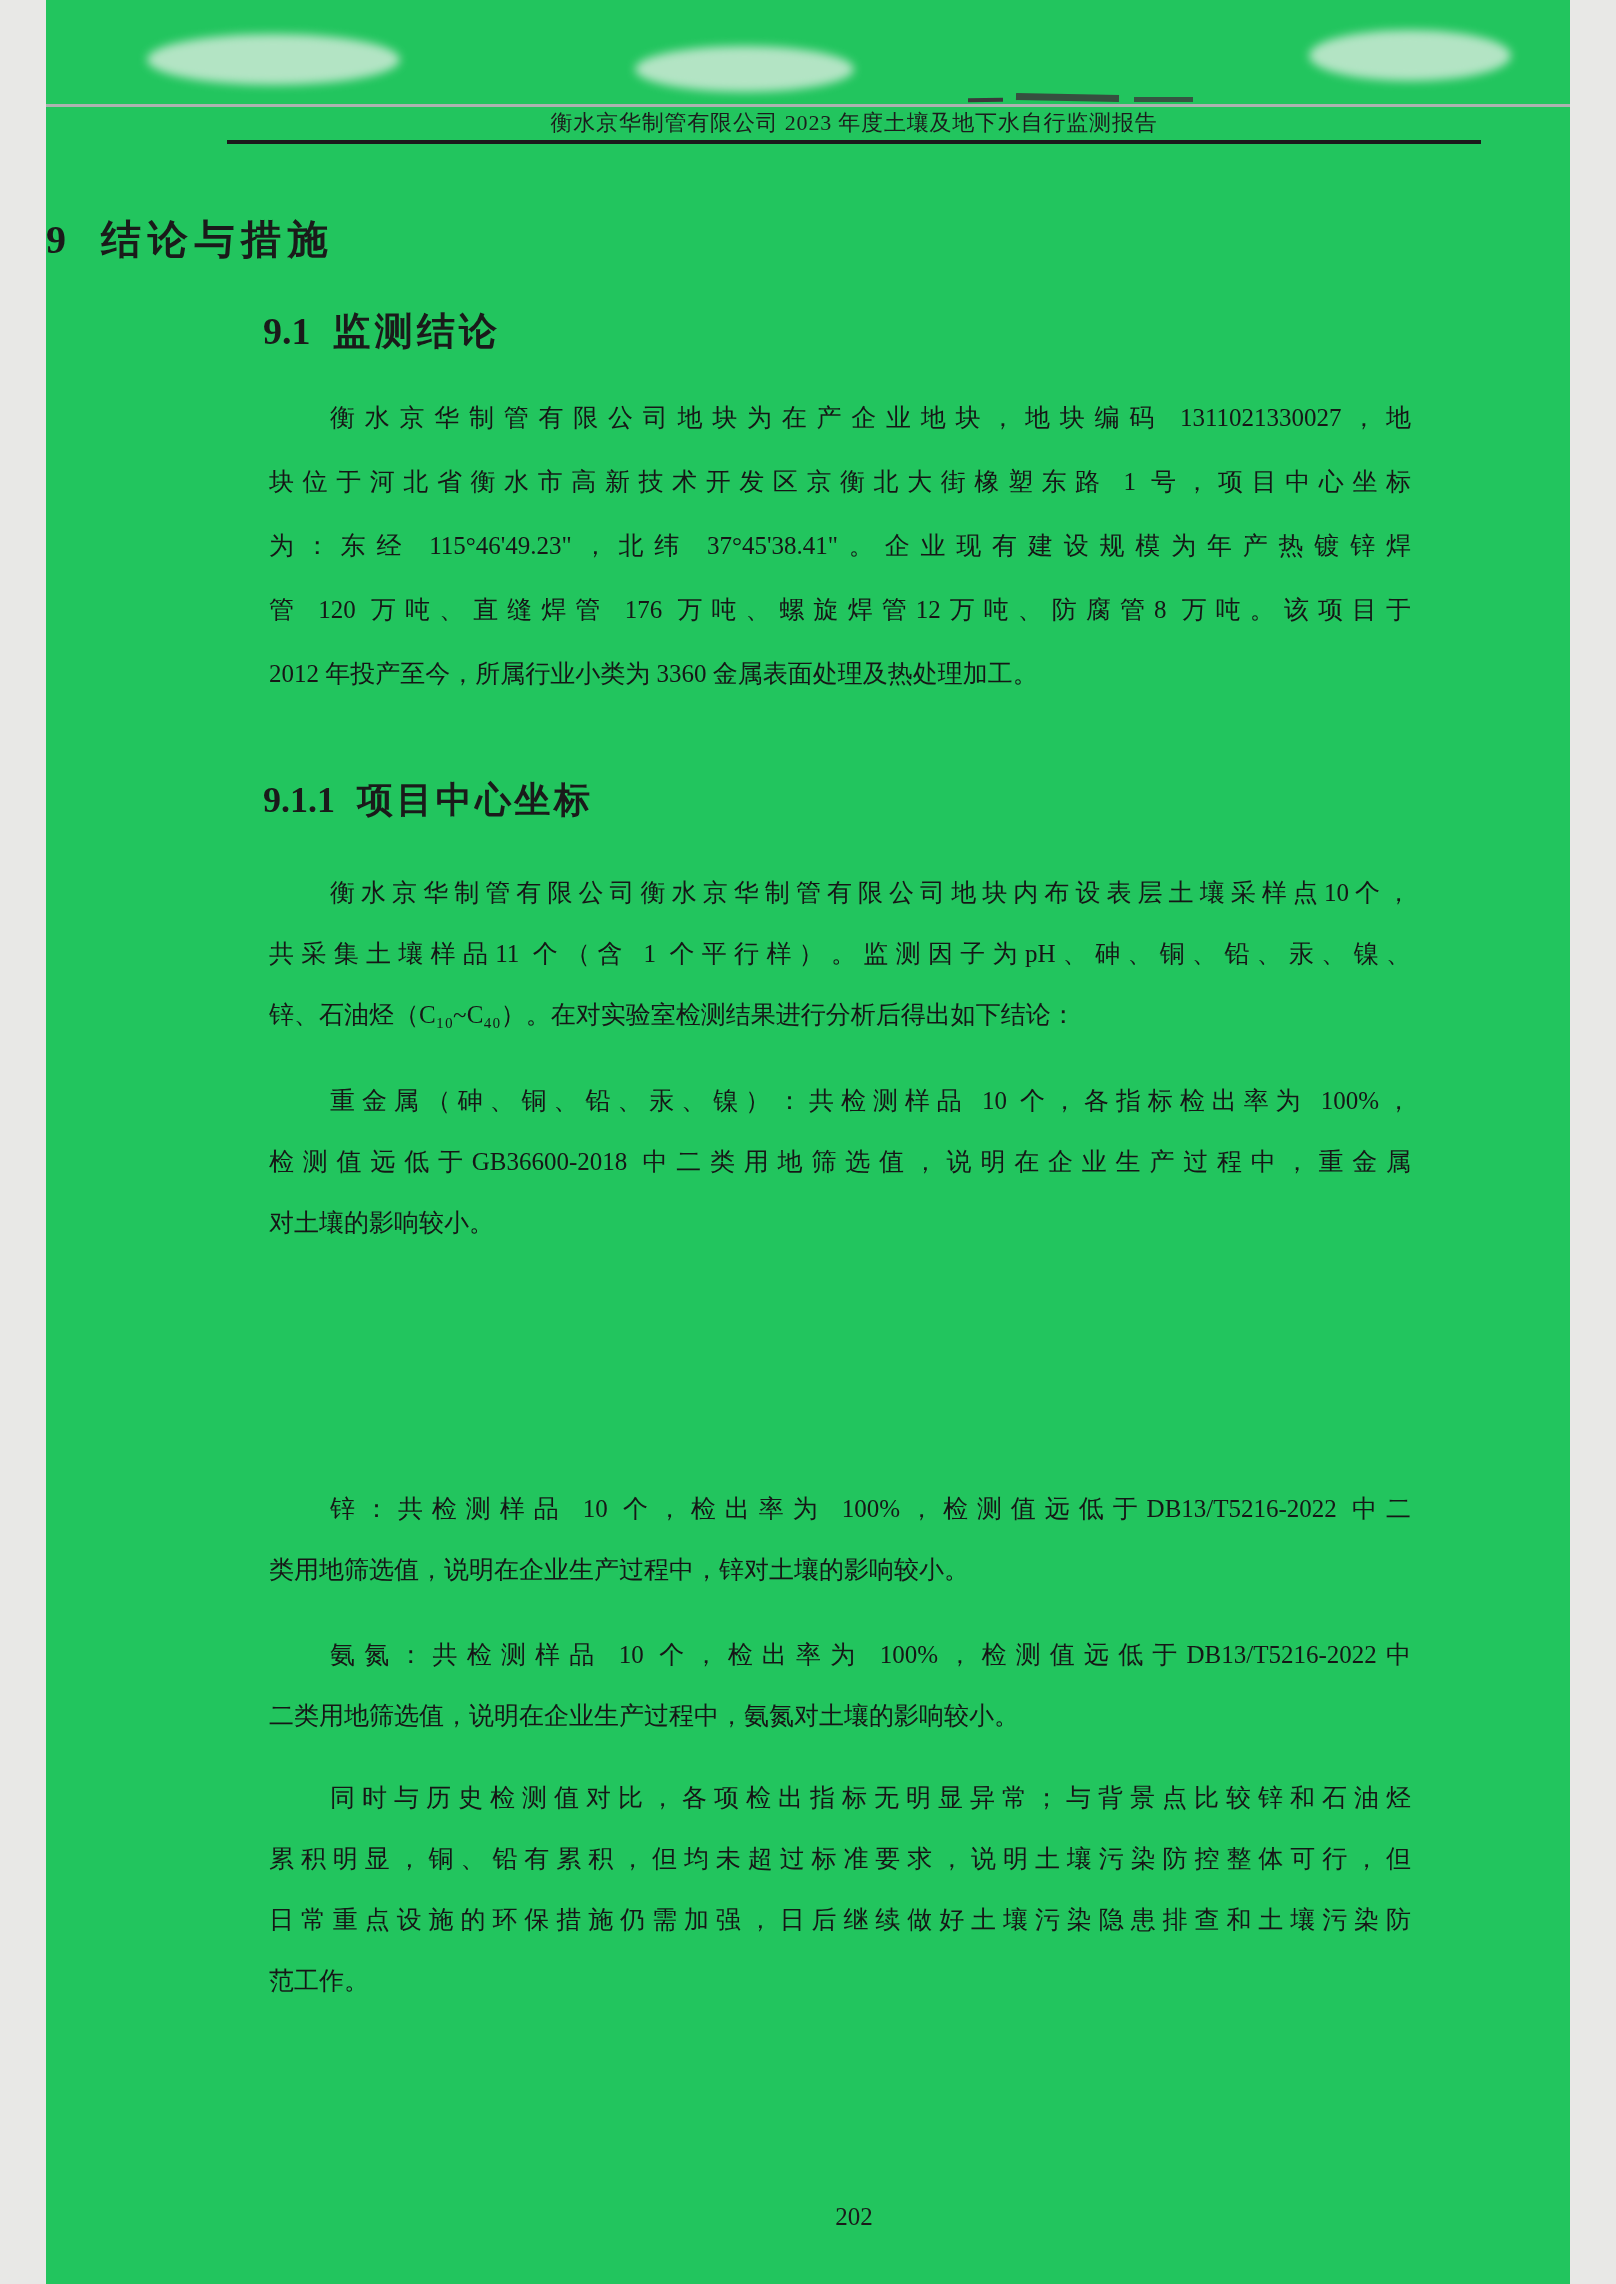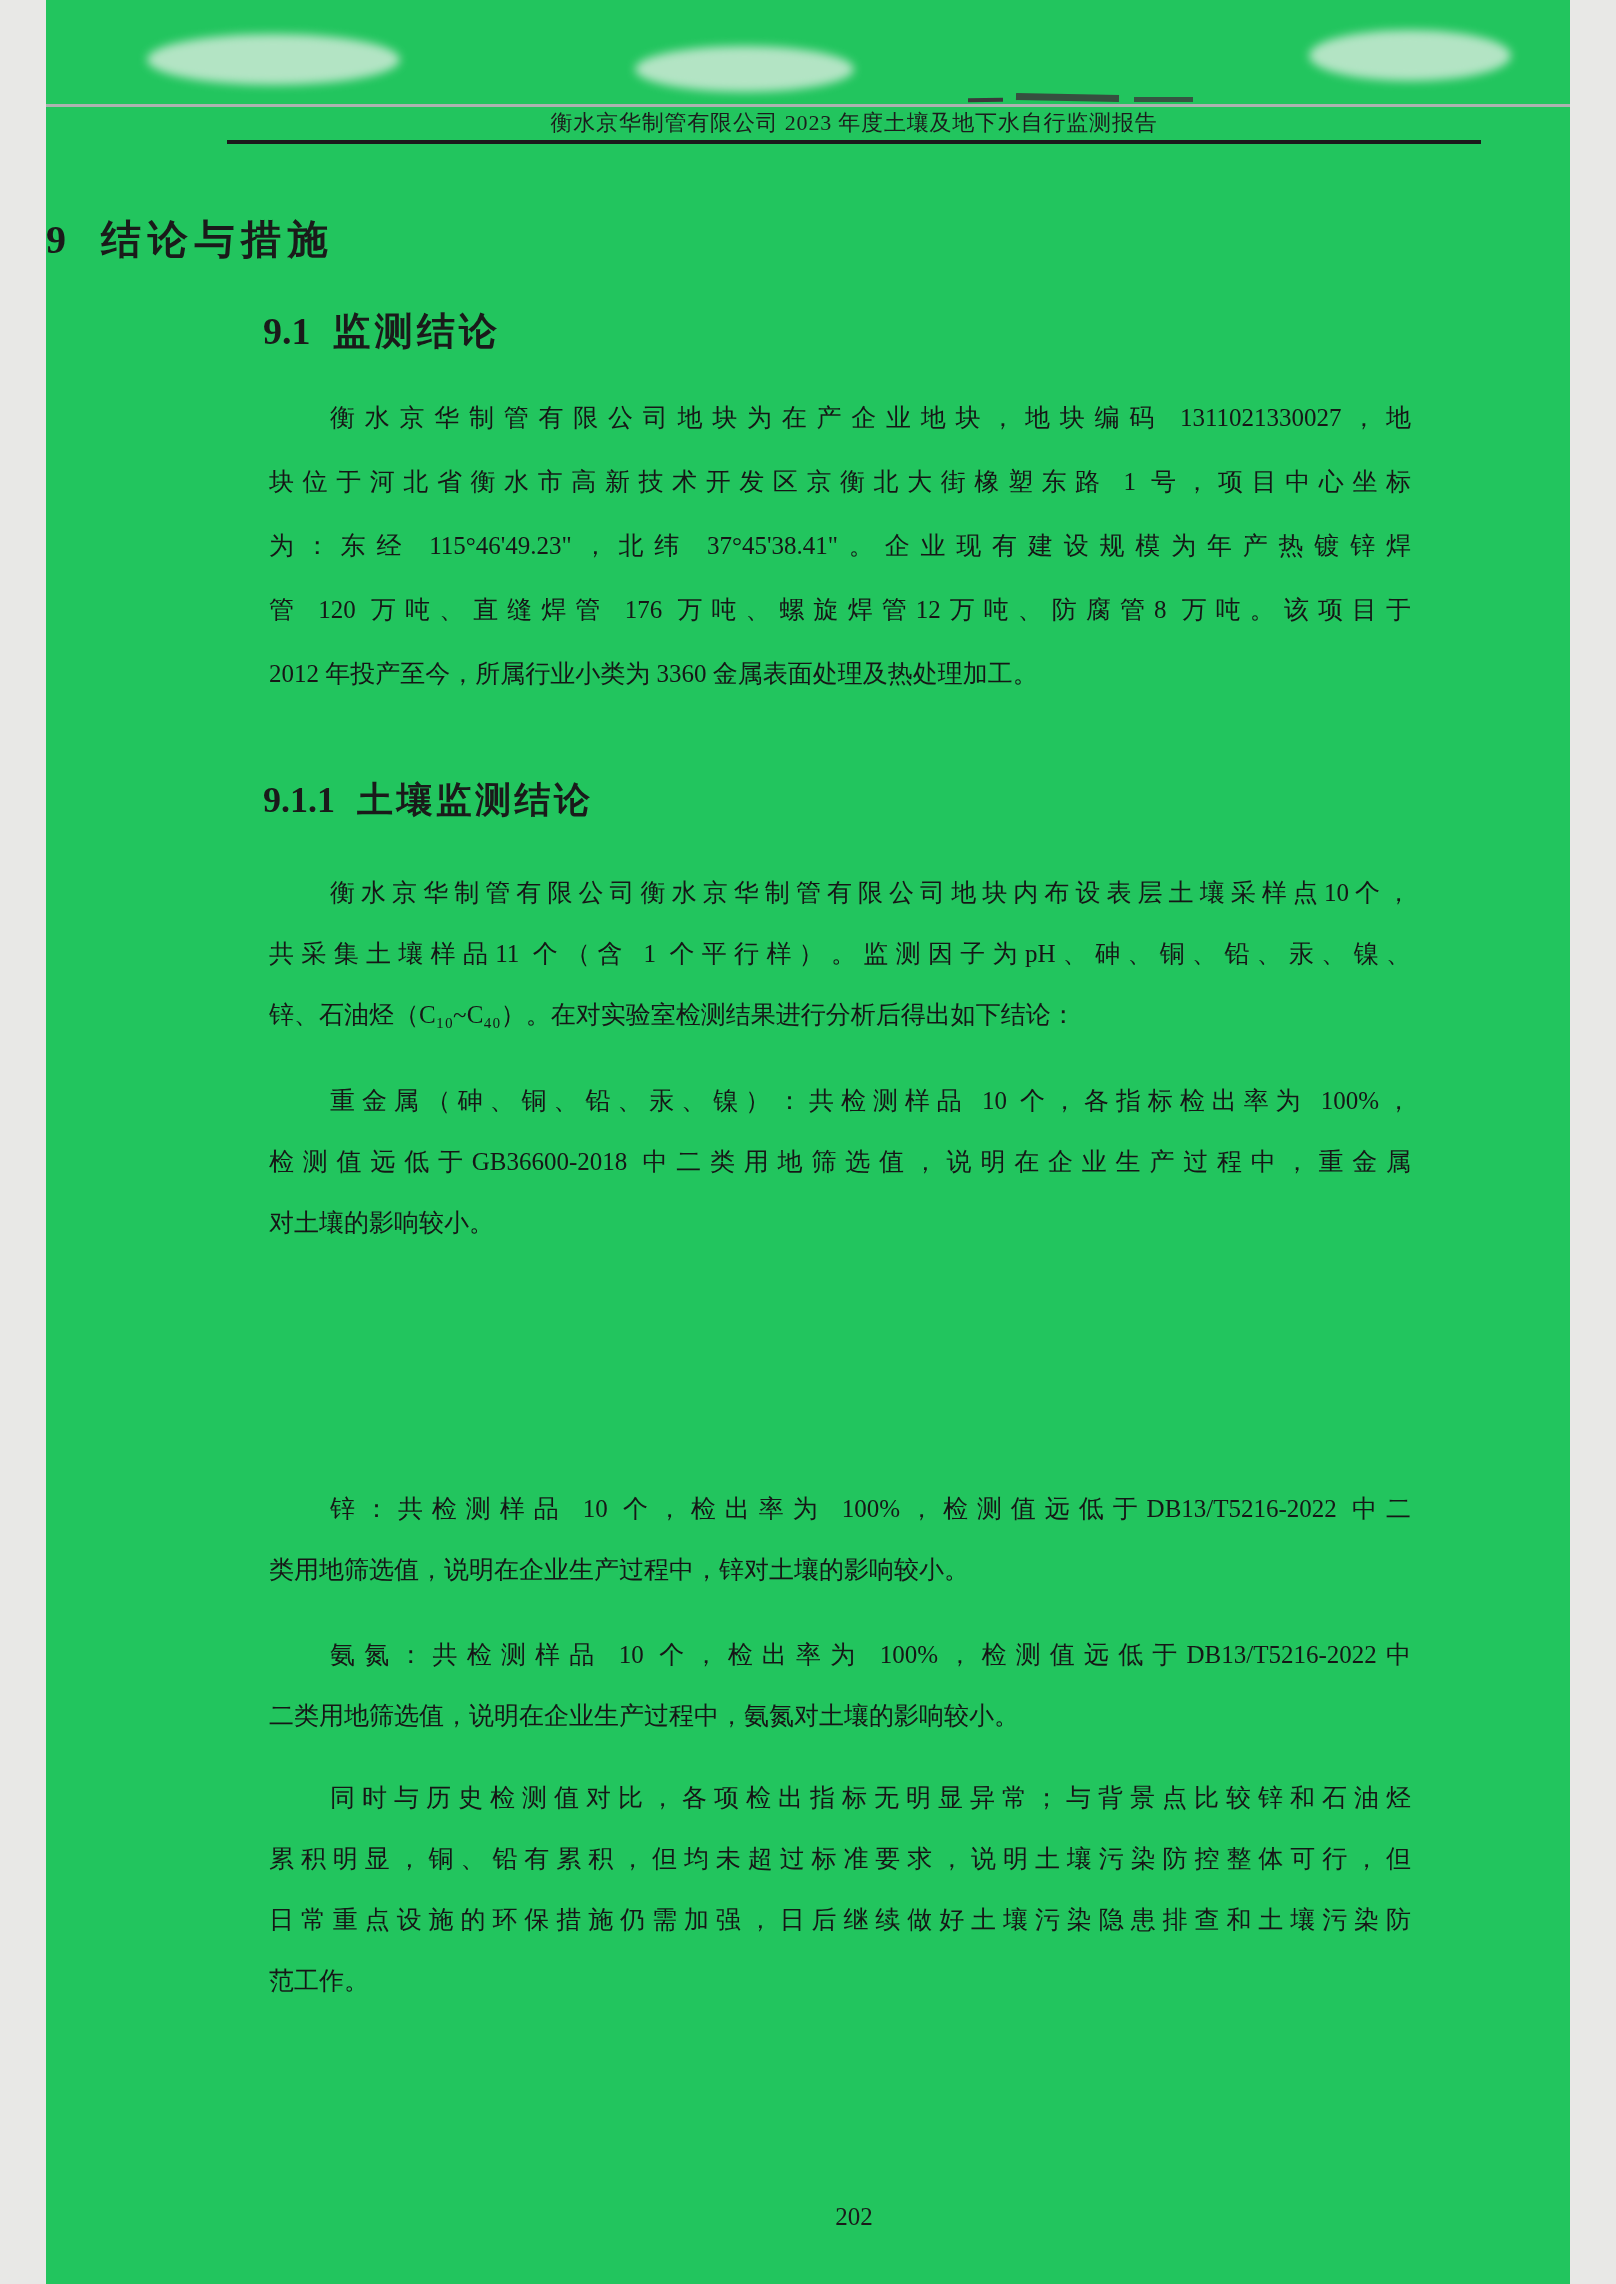--- a/index.html
+++ b/index.html
@@ -91,21 +91,21 @@
 
   <div class="para lh76 p1">
     <div class="ln j ind">衡水京华制管有限公司地块为在产企业地块，地块编码 1311021330027，地</div>
     <div class="ln j">块位于河北省衡水市高新技术开发区京衡北大街橡塑东路 1 号，项目中心坐标</div>
     <div class="ln j">为：东经 115°46'49.23"，北纬 37°45'38.41"。企业现有建设规模为年产热镀锌焊</div>
     <div class="ln j">管 120 万吨、直缝焊管 176 万吨、螺旋焊管12万吨、防腐管8 万吨。该项目于</div>
     <div class="ln">2012 年投产至今，所属行业小类为 3360 金属表面处理及热处理加工。</div>
   </div>
 
   <div class="sec-h h911">
-    <span class="num">9.1.1</span><span class="txt">土壤监测结论</span>
+    <span class="num">9.1.1</span><span class="txt">项目中心坐标</span>
   </div>
 
   <div class="para lh73 p2">
     <div class="ln j ind">衡水京华制管有限公司衡水京华制管有限公司地块内布设表层土壤采样点10个，</div>
     <div class="ln j">共采集土壤样品11 个（含 1 个平行样）。监测因子为pH、砷、铜、铅、汞、镍、</div>
     <div class="ln">锌、石油烃（C₁₀~C₄₀）。在对实验室检测结果进行分析后得出如下结论：</div>
   </div>
 
   <div class="para lh73 p3">
     <div class="ln j ind">重金属（砷、铜、铅、汞、镍）：共检测样品 10 个，各指标检出率为 100%，</div>

